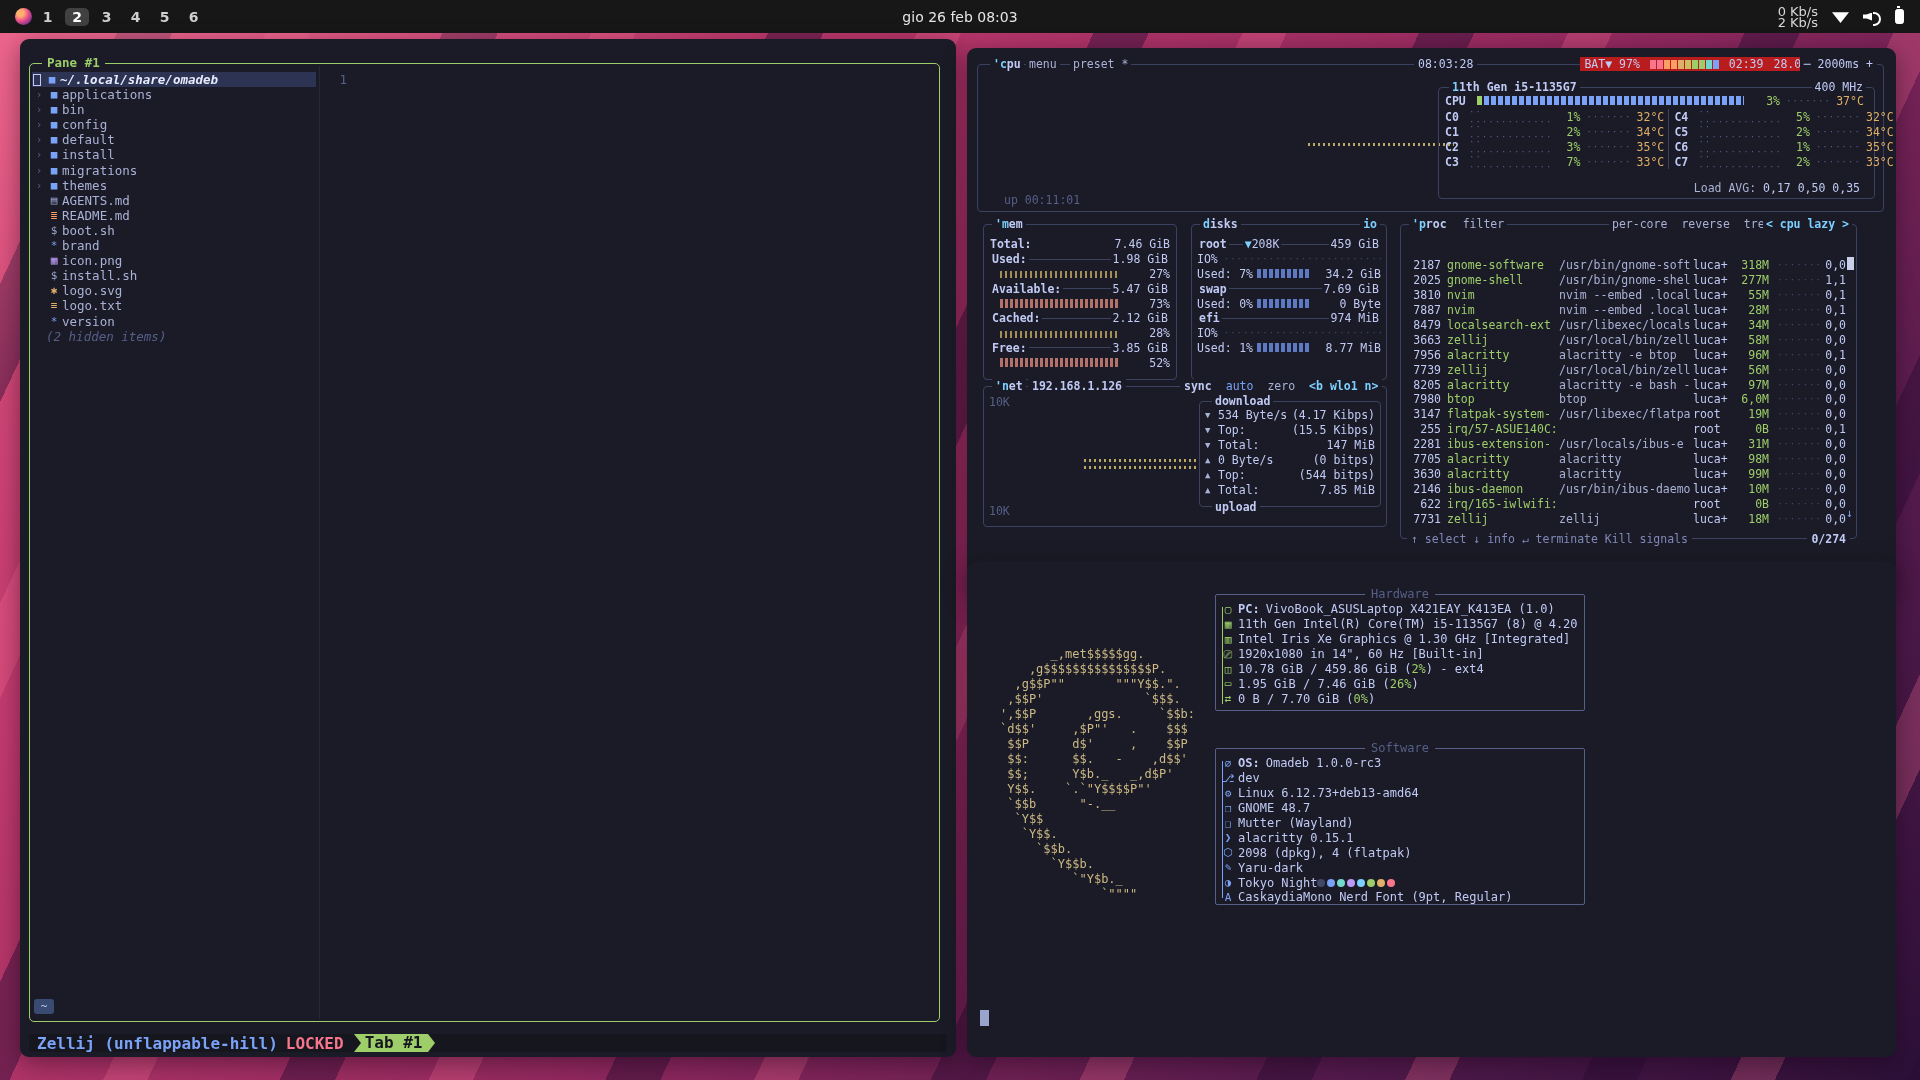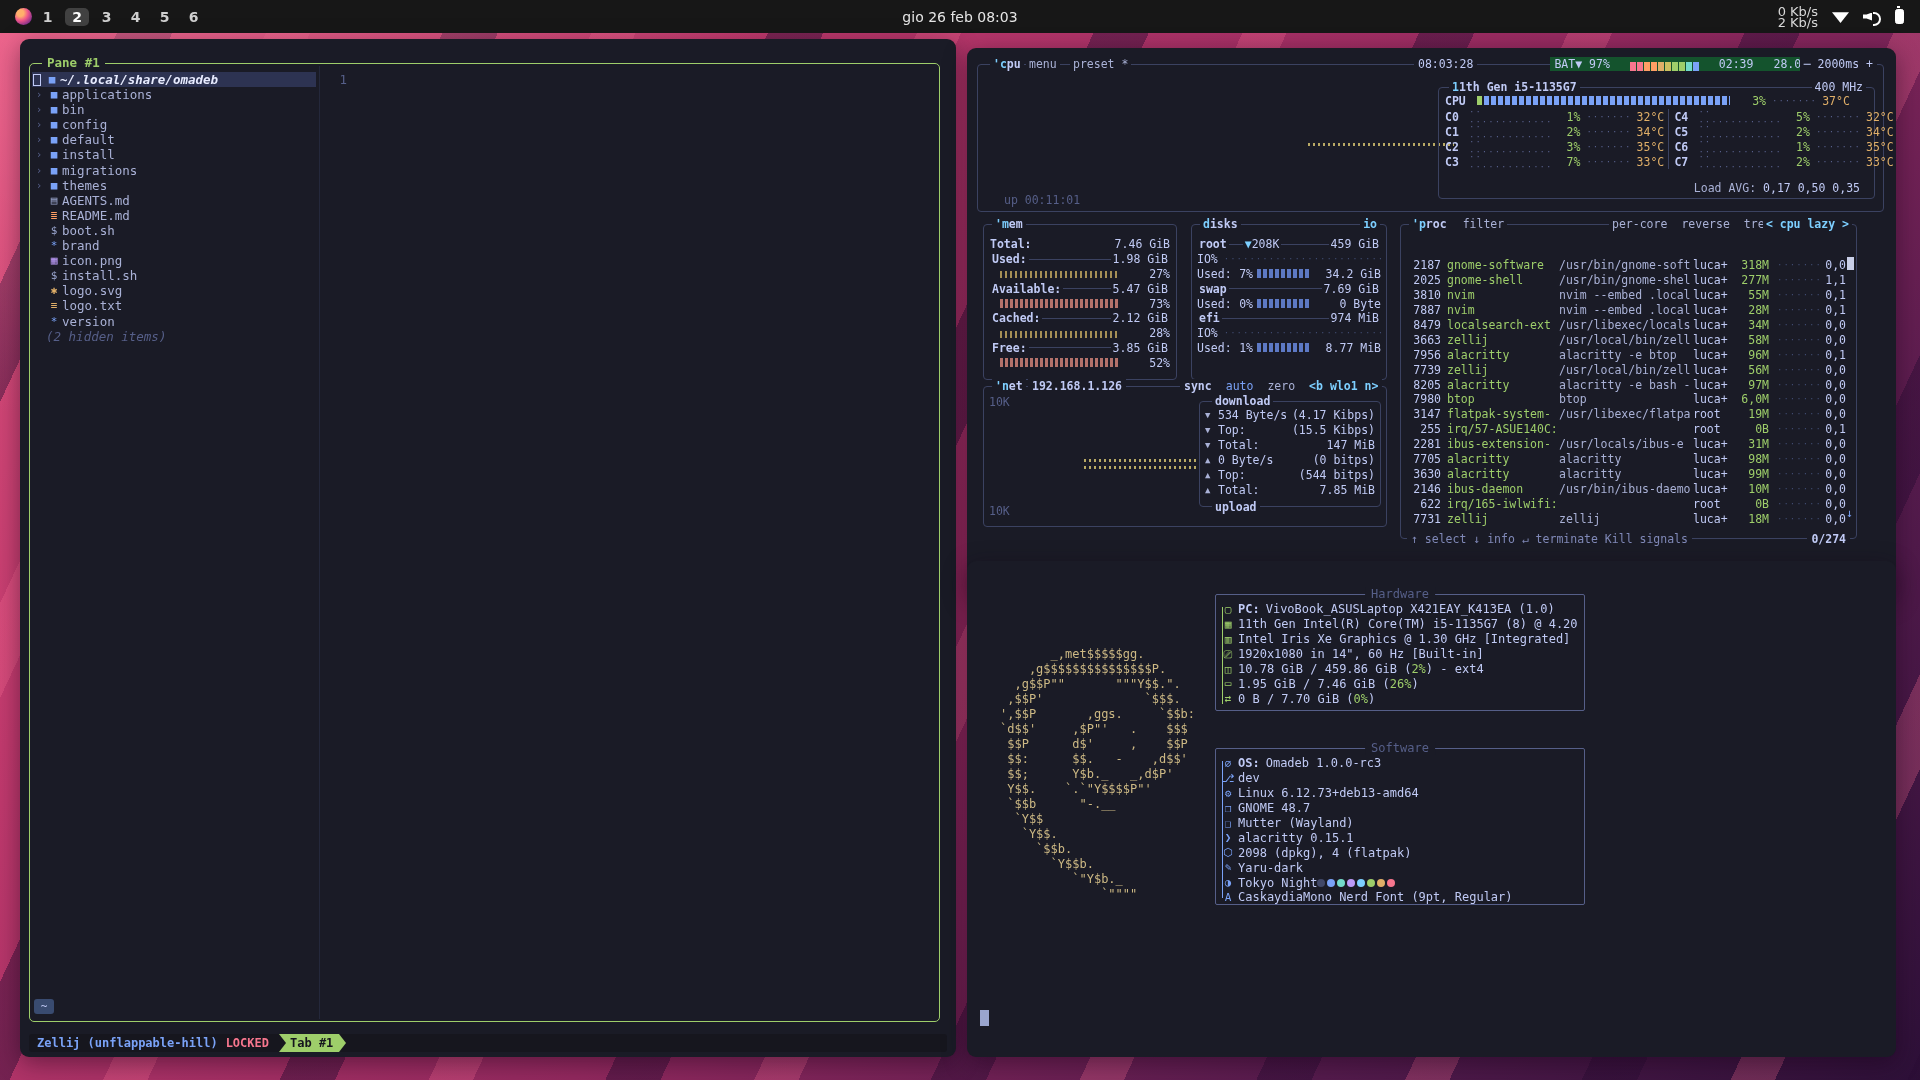--- a/index.html
+++ b/index.html
@@ -49,47 +49,47 @@
   .ti { width:16px; flex:0 0 auto; text-align:center; font-size:11px; }
   .ti-folder, .ti-folderOpen { color:#7aa2f7; }
   .ti-md { color:#9aa5ce; } .ti-scroll { color:#ff9e64; } .ti-shell { color:#9aa5ce; }
   .ti-star { color:#7aa2f7; } .ti-image { color:#bb9af7; } .ti-svg { color:#e0af68; } .ti-txt { color:#e0af68; }
   .hidden-row { color:#565f89; font-style:italic; padding-left:14px; }
   #tree-sep { position:absolute; left:289px; top:2px; bottom:2px; width:1px; background:#24283b; }
   #line-no { position:absolute; left:297px; top:8px; width:20px; text-align:right; color:#565f89; font-size:12.5px; }
   #prompt-badge { position:absolute; left:4px; bottom:7px; width:20px; height:15px; background:#394b70; color:#c0caf5;
     border-radius:3px; font-size:11px; text-align:center; line-height:15px; }
   #zj-status { position:absolute; left:9px; right:9px; bottom:5px; height:18px; background:#16161e; border-radius:3px;
-    display:flex; align-items:center; font-size:12px; padding-left:8px; }
+    display:flex; align-items:center; font-size:16px; padding-left:8px; }
   #zj-session { color:#7aa2f7; font-weight:bold; }
   #zj-mode { color:#f7768e; font-weight:bold; margin-left:8px; }
   .tab-arrow1 { width:0; height:0; border-top:9px solid transparent; border-bottom:9px solid transparent; border-left:7px solid #16161e; margin-left:10px; background:#9ece6a; }
   #zj-tab { background:#9ece6a; color:#16161e; font-weight:bold; height:18px; line-height:18px; padding:0 6px 0 4px; }
   .tab-arrow2 { width:0; height:0; border-top:9px solid transparent; border-bottom:9px solid transparent; border-left:7px solid #9ece6a; }
 
   
   .bbox { position:absolute; border:1px solid #3b4261; border-radius:4px; }
   .ontop { position:absolute; top:-8px; background:#1a1b26; padding:0 3px; white-space:nowrap; }
   .onbottom { position:absolute; bottom:-8px; background:#1a1b26; padding:0 3px; white-space:nowrap; }
   .btitle { font-weight:bold; color:#c0caf5; display:inline-block; }
   .btitle::first-letter { color:#7dcfff; }
   .bbtn { color:#a9b1d6; }
   .hl { color:#7aa2f7; }
   #box-cpu { left:10px; top:16px; width:907px; height:148px; }
   #cpu-time { position:absolute; top:-8px; left:436px; background:#1a1b26; padding:0 4px; }
-  #bat-group { position:absolute; top:-8px; right:64px; background:#14532d; padding:0 4px; display:flex; align-items:flex-end; gap:20px; }
+  #bat-group { position:absolute; top:-8px; right:64px; background:#b91c1c; padding:0 4px; display:flex; align-items:center; gap:10px; }
   #bat-bar { display:flex; gap:1px; }
   #bat-bar span { width:6px; height:9px; display:inline-block; }
   #interval { position:absolute; top:-8px; right:6px; background:#1a1b26; padding:0 4px; }
   #cpu-graph-line { position:absolute; left:330px; top:78px; width:146px; height:3px;
     background:repeating-linear-gradient(90deg,#b8a965 0 2px, transparent 2px 5px); }
   #cpu-up { position:absolute; left:26px; bottom:4px; color:#565f89; }
   #box-cores { position:absolute; left:460px; top:22px; right:8px; height:112px; border:1px solid #3b4261; border-radius:4px; }
   #cores-freq { position:absolute; top:-8px; right:8px; background:#1a1b26; padding:0 3px; color:#c0caf5; }
-  #cpu-row { display:flex; align-items:center; height:15px; margin:5px 20px 0 6px; }
+  #cpu-row { display:flex; align-items:center; height:15px; margin:5px 6px 0 6px; }
   #cpu-row .lbl { width:32px; font-weight:bold; }
   #cpu-blockbar { flex:1; height:9px; margin-right:8px; position:relative;
     background:repeating-linear-gradient(90deg,#7aa2f7 0 5px, #1a1b26 5px 7px); }
   #cpu-blockbar::before { content:""; position:absolute; left:0; top:0; width:5px; height:9px; background:#9ece6a; }
   .core-cols { display:flex; margin:1px 6px 0 6px; }
   .core-col { flex:1; }
   .core-col.right { border-left:1px solid #3b4261; padding-left:5px; }
   .core-row { display:flex; align-items:center; height:15px; }
   .core-row .cl { width:24px; font-weight:bold; }
   .cdots { flex:1; overflow:hidden; color:#565f89; letter-spacing:1px; font-size:9px; }

